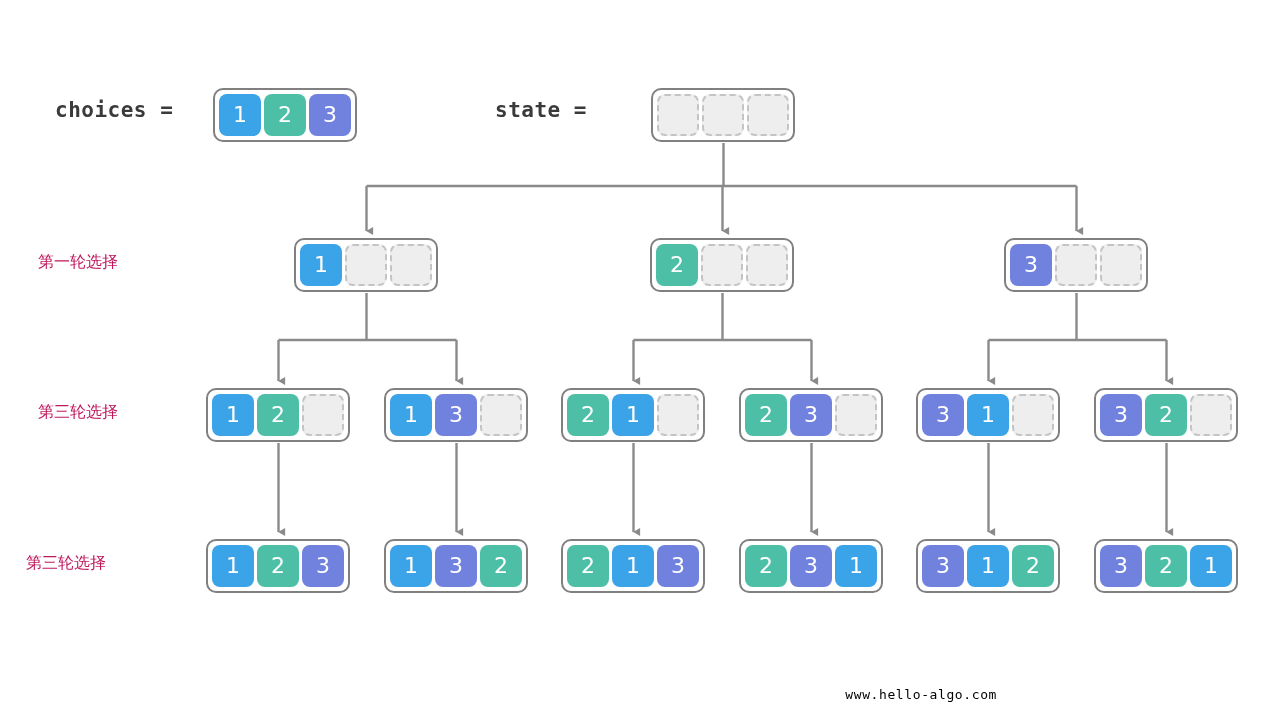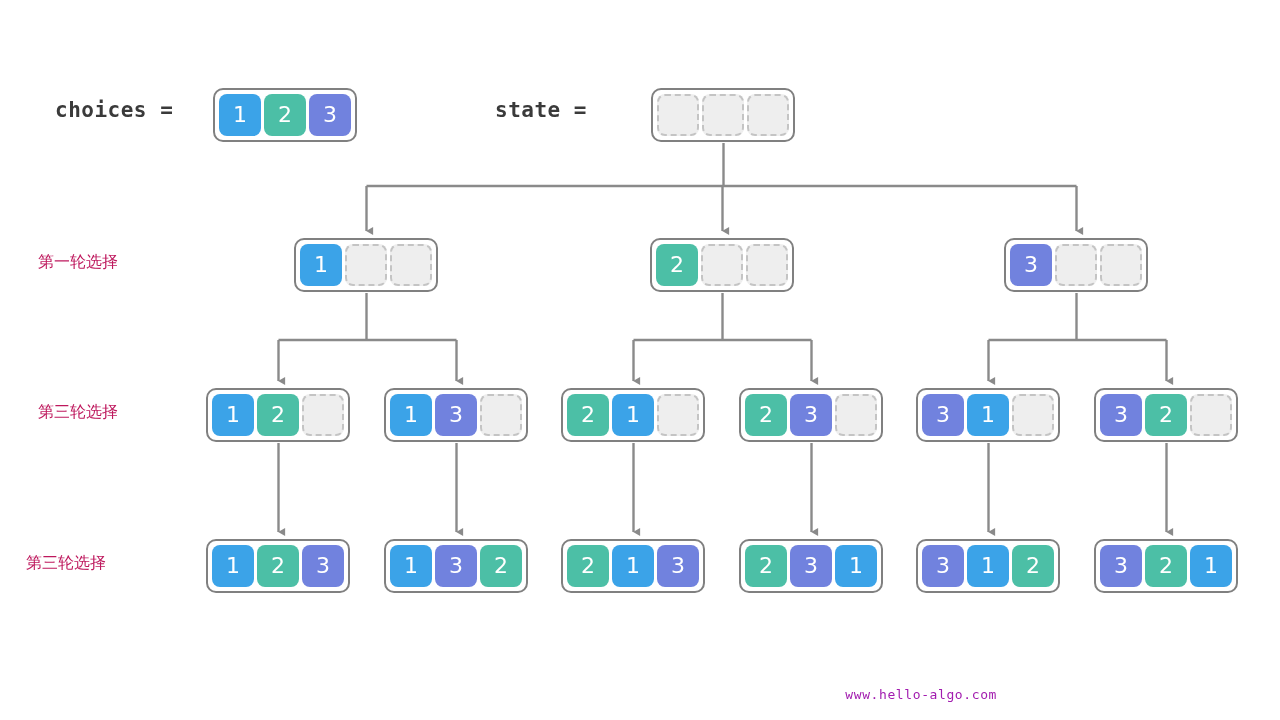--- a/index.html
+++ b/index.html
@@ -62,21 +62,21 @@
   .cell.v1{background:#3ba3e8;}
   .cell.v2{background:#4cbfa6;}
   .cell.v3{background:#7182de;}
 
   
   .watermark{
     position:absolute;
     right:24px;bottom:18px;
     font-family:"DejaVu Sans Mono","Liberation Mono",monospace;
     font-size:13px;
-    color:#a21caf;
+    color:#000000;
     letter-spacing:0.6px;
   }
 </style>
 </head>
 <body>
 
 <div id="stage">
 
   <svg id="wires" viewBox="0 0 1280 720" xmlns="http://www.w3.org/2000/svg">
     <defs>

